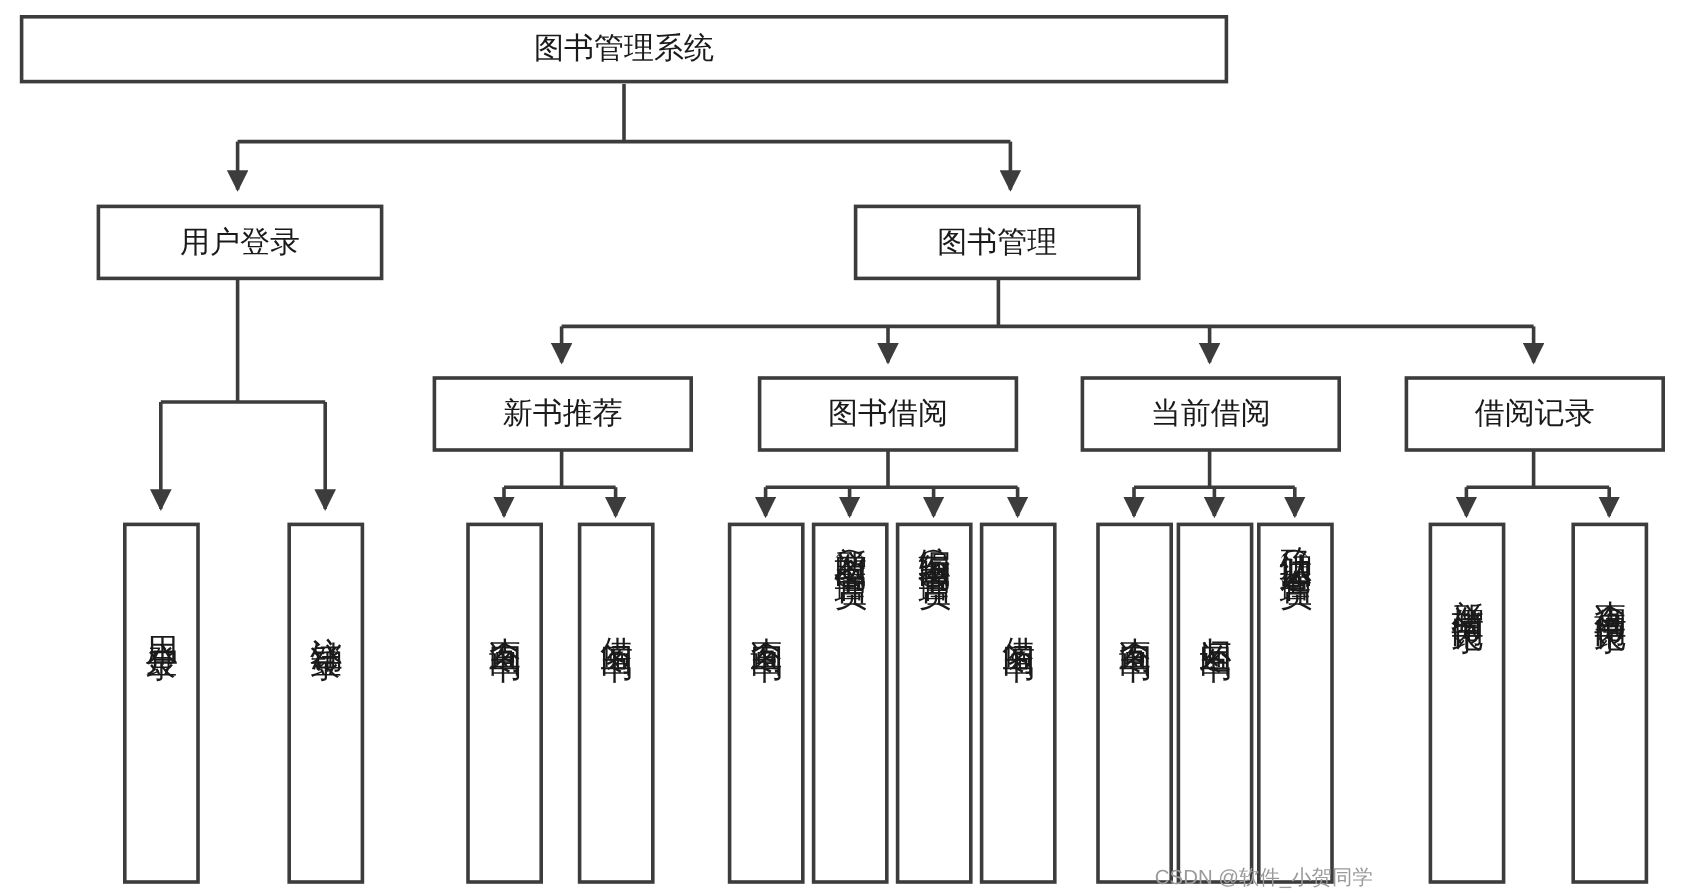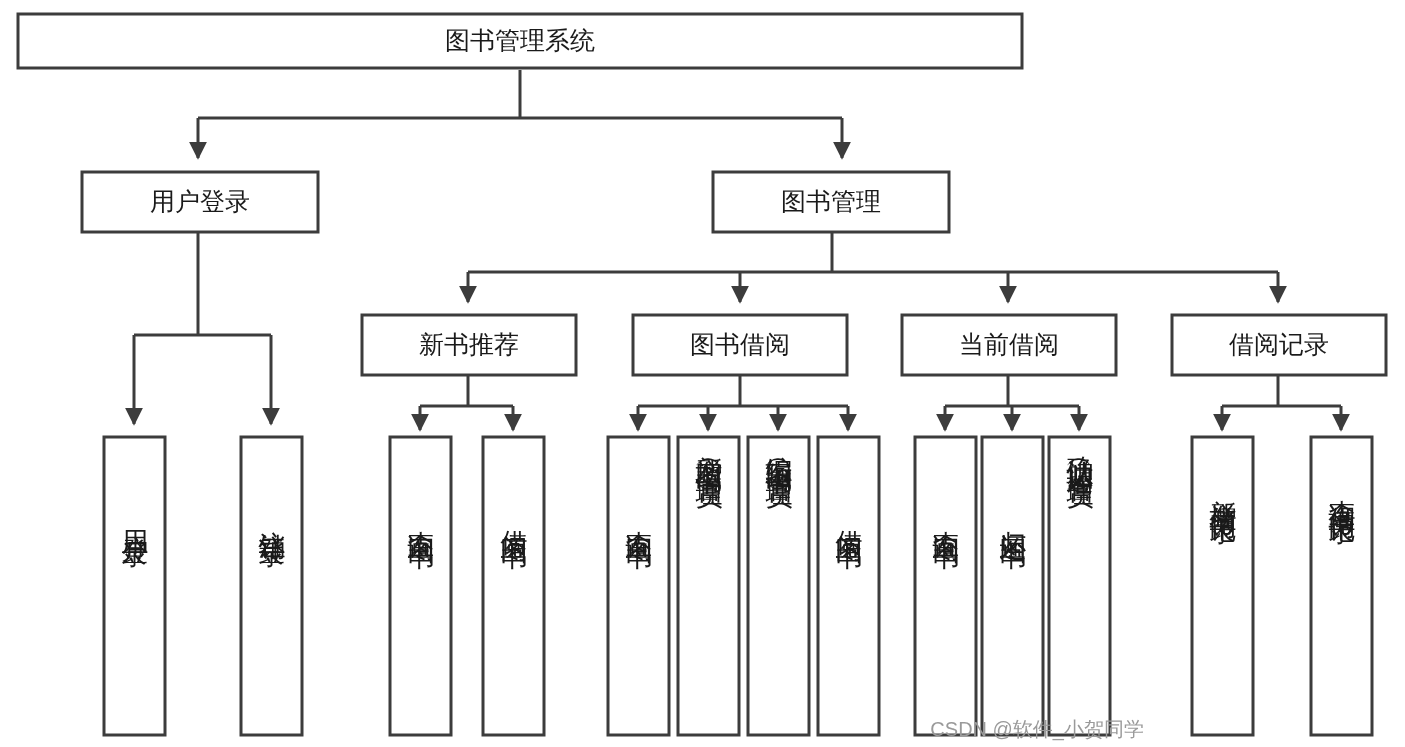--- a/index.html
+++ b/index.html
@@ -22,21 +22,21 @@
     font-family:"Liberation Sans","DejaVu Sans",sans-serif;
     fill:#1a1a1a;font-size:27px;
     text-anchor:middle;
     writing-mode:tb;
     glyph-orientation-vertical:0;
     letter-spacing:4px;
   }
   .watermark{
     position:absolute;right:8px;bottom:4px;
     font-family:"Liberation Sans","DejaVu Sans",sans-serif;
-    font-size:20px;color:#9a9a9a;white-space:nowrap;
+    font-size:17px;color:#9a9a9a;white-space:nowrap;
     pointer-events:none;
   }
 </style>
 </head>
 <body>
 
 <div id="chart-root">
   <svg width="1405" height="747" viewBox="0 0 1405 747" xmlns="http://www.w3.org/2000/svg">
     <defs>
       <marker id="arrow" viewBox="0 0 10 10" refX="9" refY="5" markerWidth="6" markerHeight="6" orient="auto-start-reverse">

